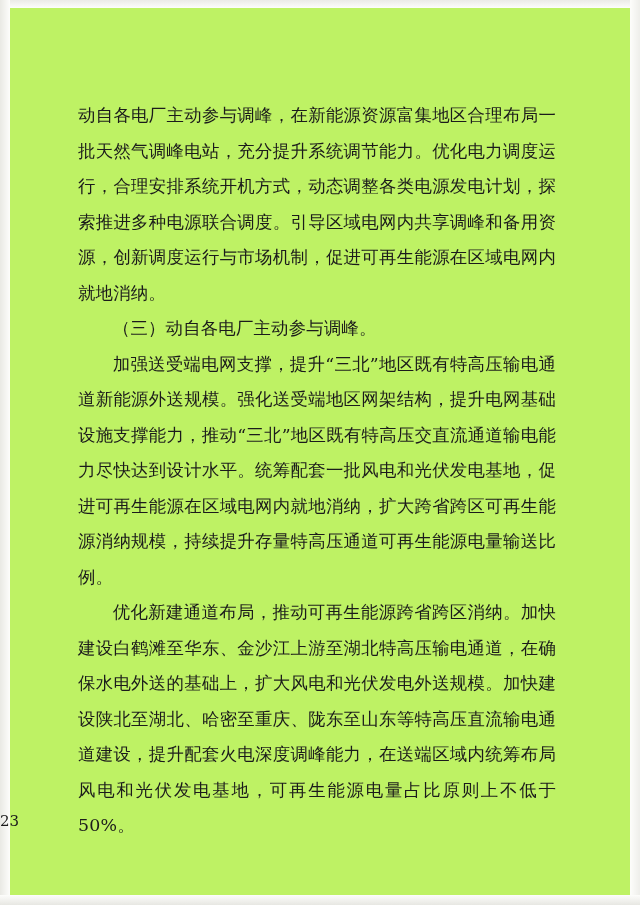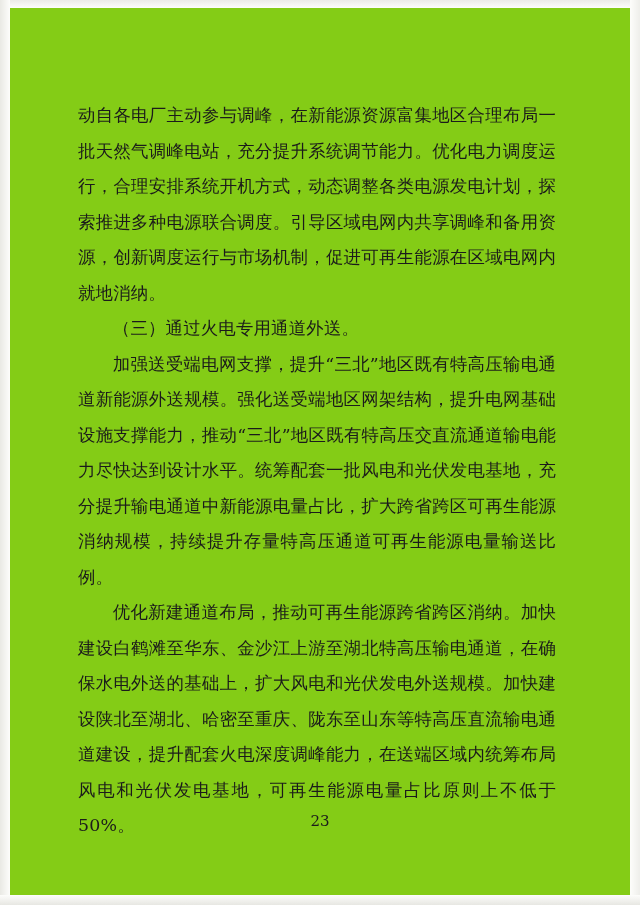--- a/index.html
+++ b/index.html
@@ -10,21 +10,21 @@
     width: 640px;
     height: 905px;
     background: #ffffff;
     font-family: "DejaVu Serif", "Liberation Serif", serif;
     overflow: hidden;
   }
   .page {
     position: relative;
     width: 640px;
     height: 905px;
-    background: #84cc16;
+    background: #bef264;
     box-sizing: border-box;
   }
   .page-inner {
     position: absolute;
     left: 78px;
     top: 98px;
     width: 478px;
   }
   .para {
     font-size: 17.4px;
@@ -37,21 +37,20 @@
     font-family: "DejaVu Serif", "Liberation Serif", serif;
   }
   .para.indent {
     text-indent: 2em;
   }
   .page-number {
     position: absolute;
     left: 0;
     top: 812px;
     width: 640px;
-    text-align: center;
     font-size: 15px;
     color: #1b1b1b;
     font-family: "DejaVu Serif", "Liberation Serif", serif;
   }
   .edge-shadow-left {
     position: absolute;
     left: 0;
     top: 0;
     width: 10px;
     height: 905px;
@@ -90,19 +89,19 @@
 <body>
 
 <div class="page">
   <div class="edge-shadow-top"></div>
   <div class="edge-shadow-left"></div>
   <div class="edge-shadow-right"></div>
   <div class="edge-shadow-bottom"></div>
 
   <div class="page-inner">
     <p class="para">动自各电厂主动参与调峰，在新能源资源富集地区合理布局一批天然气调峰电站，充分提升系统调节能力。优化电力调度运行，合理安排系统开机方式，动态调整各类电源发电计划，探索推进多种电源联合调度。引导区域电网内共享调峰和备用资源，创新调度运行与市场机制，促进可再生能源在区域电网内就地消纳。</p>
-    <p class="para indent">（三）通过火电专用通道外送。</p>
-    <p class="para indent">加强送受端电网支撑，提升“三北”地区既有特高压输电通道新能源外送规模。强化送受端地区网架结构，提升电网基础设施支撑能力，推动“三北”地区既有特高压交直流通道输电能力尽快达到设计水平。统筹配套一批风电和光伏发电基地，充分提升输电通道中新能源电量占比，扩大跨省跨区可再生能源消纳规模，持续提升存量特高压通道可再生能源电量输送比例。</p>
+    <p class="para indent">（三）动自各电厂主动参与调峰。</p>
+    <p class="para indent">加强送受端电网支撑，提升“三北”地区既有特高压输电通道新能源外送规模。强化送受端地区网架结构，提升电网基础设施支撑能力，推动“三北”地区既有特高压交直流通道输电能力尽快达到设计水平。统筹配套一批风电和光伏发电基地，促进可再生能源在区域电网内就地消纳，扩大跨省跨区可再生能源消纳规模，持续提升存量特高压通道可再生能源电量输送比例。</p>
     <p class="para indent">优化新建通道布局，推动可再生能源跨省跨区消纳。加快建设白鹤滩至华东、金沙江上游至湖北特高压输电通道，在确保水电外送的基础上，扩大风电和光伏发电外送规模。加快建设陕北至湖北、哈密至重庆、陇东至山东等特高压直流输电通道建设，提升配套火电深度调峰能力，在送端区域内统筹布局风电和光伏发电基地，可再生能源电量占比原则上不低于50%。</p>
   </div>
 
   <div class="page-number">23</div>
 </div>
 
 </body></html>

